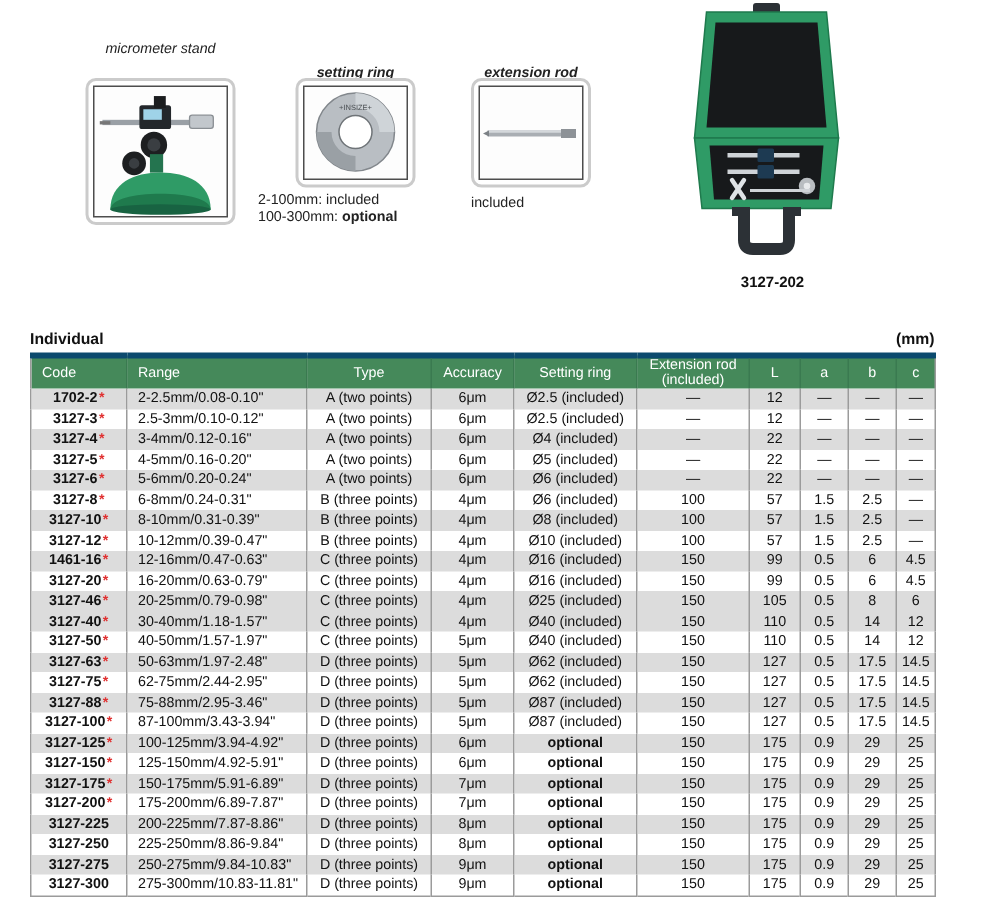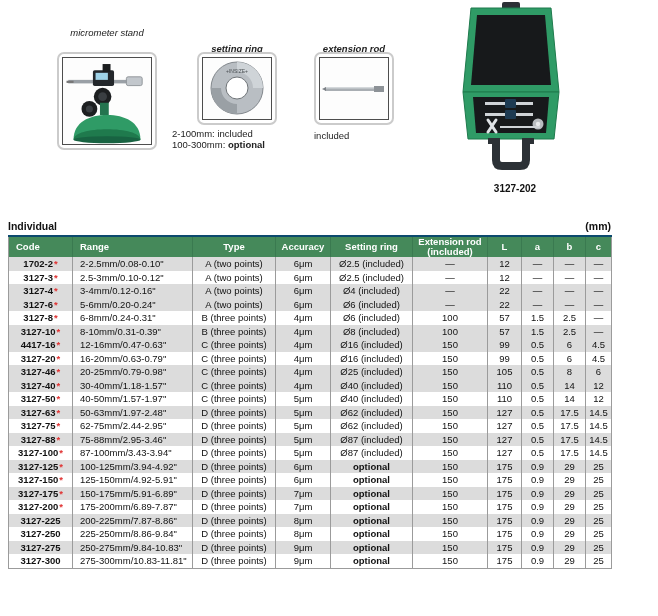--- a/index.html
+++ b/index.html
@@ -12,28 +12,28 @@
   .caption b { font-weight:bold; }
   .cap-bold { font-weight:bold; }
   .photo-box { background:#fff; border:2px solid #cbcbcb; border-radius:7px; padding:3px; }
   .photo-inner { width:100%; height:100%; border:1px solid #4d4d4d; background:#fdfdfd;
                  display:flex; align-items:center; justify-content:center; overflow:hidden; }
   .note { font-size:9.5px; line-height:11px; text-align:left; color:#222; }
   .note b { font-weight:bold; }
   .model-label { font-size:10px; font-weight:bold; text-align:center; color:#111; }
 
   
-  .table-wrap { position:absolute; left:8px; top:220px; width:603px; }
+  .table-wrap { position:absolute; left:20px; top:220px; width:603px; }
   .table-titlebar { display:flex; justify-content:space-between; align-items:flex-end;
                     font-size:10.5px; font-weight:bold; margin-bottom:3px; color:#111; }
   table { border-collapse:collapse; table-layout:fixed; width:603px;
           border-left:1px solid #9b9b9b; border-right:1px solid #9b9b9b;
           border-bottom:1px solid #9b9b9b; }
-  thead th { background:#45895A; color:#fff; font-size:9.5px; font-weight:bold;
-             border-top:2px solid #0c4a6e; border-left:1px solid #3a7a50;
+  thead th { background:#45895A; color:#fff; font-size:9.5px; font-weight:normal;
+             border-top:4px solid #0c4a6e; border-left:1px solid #3a7a50;
              height:14px; vertical-align:middle; text-align:center; line-height:10px; }
   thead th:first-child { border-left:none; }
   thead th.h-left { text-align:left; padding-left:7px; }
   tbody td { font-size:9.5px; height:13.5px; line-height:13.5px; text-align:center;
              border-left:1px solid #9b9b9b; white-space:nowrap; overflow:hidden;
              color:#111; }
   tbody td:first-child { border-left:none; }
   tbody tr.stripe td { background:#dcdcdc; }
   td.c-range { text-align:left; padding-left:7px; }
   .code-text { font-weight:bold; }
@@ -199,20 +199,32 @@
           <td class="c-range">3-4mm/0.12-0.16"</td>
           <td class="c-type">A (two points)</td>
           <td class="c-acc">6μm</td>
           <td class="c-ring">Ø4 (included)</td>
           <td class="c-ext">—</td>
           <td class="c-l">22</td>
           <td class="c-a">—</td>
           <td class="c-b">—</td>
           <td class="c-c">—</td>
         </tr>
+        <tr>
+          <td class="c-code"><span class="code-text">3127-5</span><span class="star">*</span></td>
+          <td class="c-range">4-5mm/0.16-0.20"</td>
+          <td class="c-type">A (two points)</td>
+          <td class="c-acc">6μm</td>
+          <td class="c-ring">Ø5 (included)</td>
+          <td class="c-ext">—</td>
+          <td class="c-l">22</td>
+          <td class="c-a">—</td>
+          <td class="c-b">—</td>
+          <td class="c-c">—</td>
+        </tr>
         <tr class="stripe">
           <td class="c-code"><span class="code-text">3127-6</span><span class="star">*</span></td>
           <td class="c-range">5-6mm/0.20-0.24"</td>
           <td class="c-type">A (two points)</td>
           <td class="c-acc">6μm</td>
           <td class="c-ring">Ø6 (included)</td>
           <td class="c-ext">—</td>
           <td class="c-l">22</td>
           <td class="c-a">—</td>
           <td class="c-b">—</td>
@@ -235,22 +247,34 @@
           <td class="c-range">8-10mm/0.31-0.39"</td>
           <td class="c-type">B (three points)</td>
           <td class="c-acc">4μm</td>
           <td class="c-ring">Ø8 (included)</td>
           <td class="c-ext">100</td>
           <td class="c-l">57</td>
           <td class="c-a">1.5</td>
           <td class="c-b">2.5</td>
           <td class="c-c">—</td>
         </tr>
-        <tr class="stripe">
-          <td class="c-code"><span class="code-text">4417-16</span><span class="star">*</span></td>
+        <tr>
+          <td class="c-code"><span class="code-text">3127-12</span><span class="star">*</span></td>
+          <td class="c-range">10-12mm/0.39-0.47"</td>
+          <td class="c-type">B (three points)</td>
+          <td class="c-acc">4μm</td>
+          <td class="c-ring">Ø10 (included)</td>
+          <td class="c-ext">100</td>
+          <td class="c-l">57</td>
+          <td class="c-a">1.5</td>
+          <td class="c-b">2.5</td>
+          <td class="c-c">—</td>
+        </tr>
+        <tr class="stripe">
+          <td class="c-code"><span class="code-text">1461-16</span><span class="star">*</span></td>
           <td class="c-range">12-16mm/0.47-0.63"</td>
           <td class="c-type">C (three points)</td>
           <td class="c-acc">4μm</td>
           <td class="c-ring">Ø16 (included)</td>
           <td class="c-ext">150</td>
           <td class="c-l">99</td>
           <td class="c-a">0.5</td>
           <td class="c-b">6</td>
           <td class="c-c">4.5</td>
         </tr>

